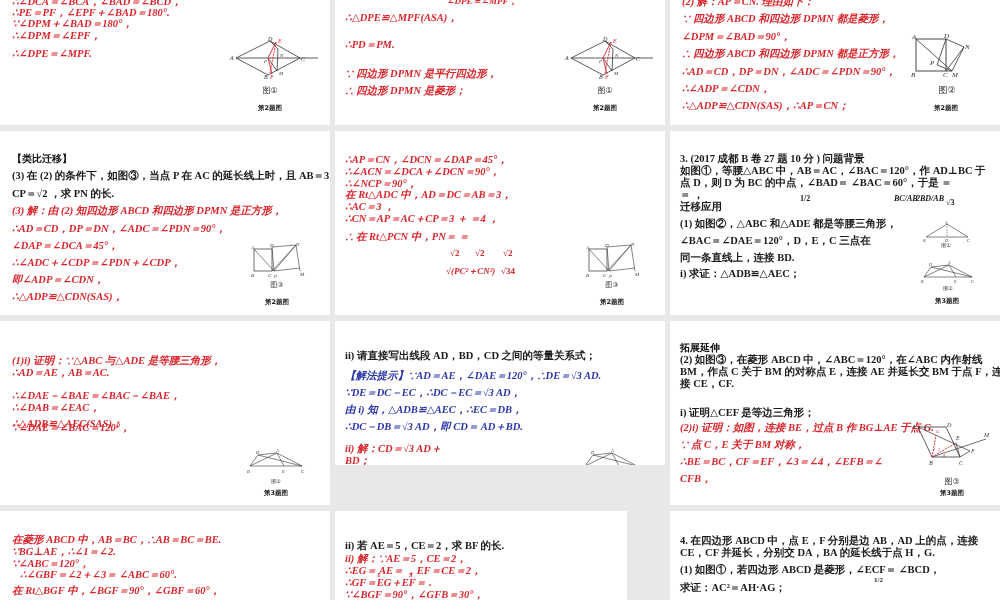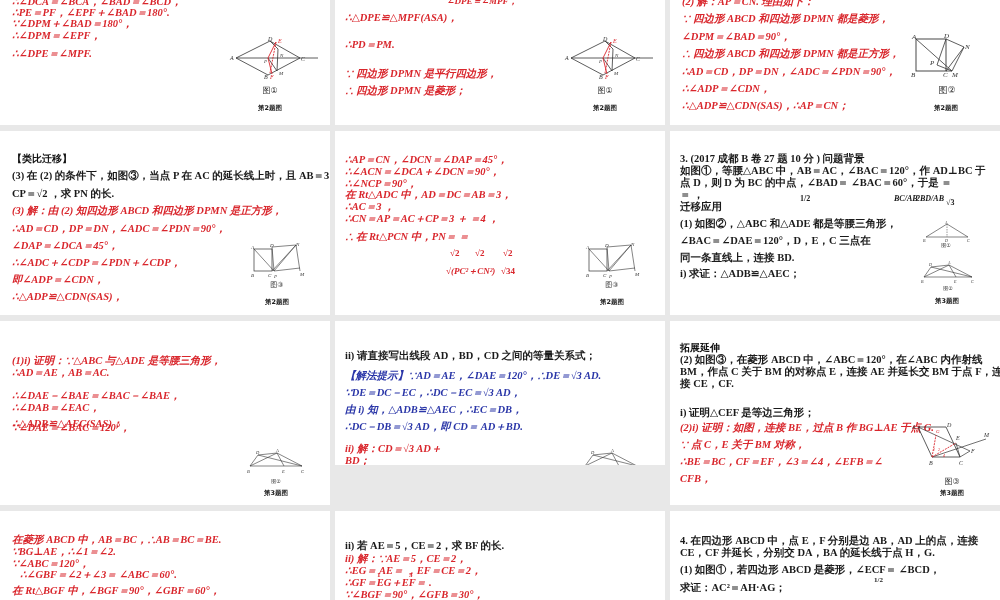--- a/index.html
+++ b/index.html
@@ -299,21 +299,21 @@
 </div>
 
 <div class="slide" style="left:0;top:511px;width:330px;height:89px;">
   <div class="line red" style="left:12px;top:22px;">在菱形 ABCD 中，AB＝BC，∴AB＝BC＝BE.</div>
   <div class="line red" style="left:12px;top:34px;">∵BG⊥AE，∴∠1＝∠2.</div>
   <div class="line red" style="left:12px;top:46px;">∵∠ABC＝120°，</div>
   <div class="line red" style="left:20px;top:57px;">∴∠GBF＝∠2＋∠3＝    ∠ABC＝60°.</div>
   <div class="line red" style="left:12px;top:73px;">在 Rt△BGF 中，∠BGF＝90°，∠GBF＝60°，</div>
 </div>
 
-<div class="slide" style="left:335px;top:511px;width:330px;height:89px;">
+<div class="slide" style="left:335px;top:511px;width:292px;height:89px;">
   <div class="line black" style="left:10px;top:28px;">ii) 若 AE＝5，CE＝2，求 BF 的长.</div>
   <div class="line red" style="left:10px;top:41px;">ii) 解：∵AE＝5，CE＝2，</div>
   <div class="line red" style="left:10px;top:53px;">∴EG＝   AE＝     ，EF＝CE＝2，</div>
   <div class="line red" style="left:10px;top:65px;">∴GF＝EG＋EF＝      .</div>
   <div class="line red" style="left:10px;top:77px;">∵∠BGF＝90°，∠GFB＝30°，</div>
   <div class="line red mid" style="left:42px;top:59px;font-size:7px;font-style:normal;">1</div>
   <div class="line red mid" style="left:74px;top:59px;font-size:7px;font-style:normal;">5</div>
 </div>
 
 <div class="slide" style="left:670px;top:511px;width:330px;height:89px;">

